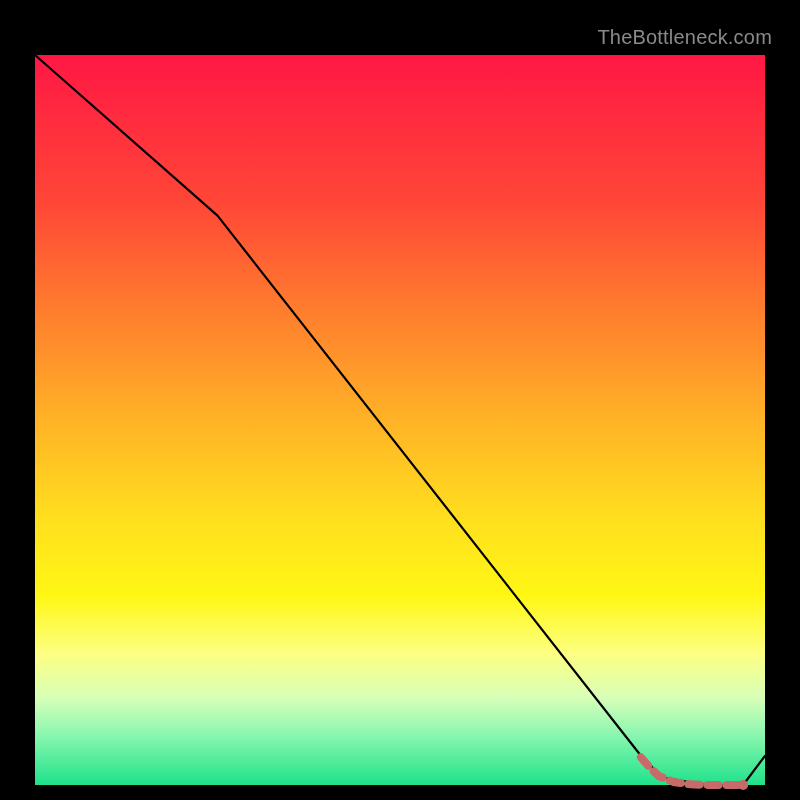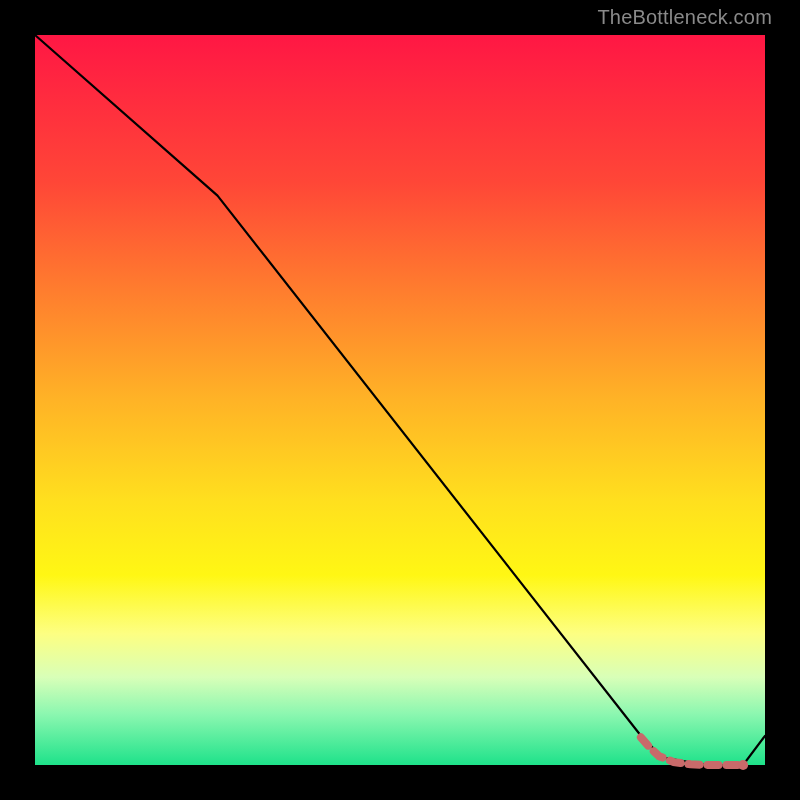--- a/index.html
+++ b/index.html
@@ -9,20 +9,21 @@
     height: 800px;
     background: #000;
     overflow: hidden;
     font-family: Arial, Helvetica, sans-serif;
   }
   .stage {
     position: relative;
     width: 800px;
     height: 708px;
     background: #000;
+    margin-top: 20px;
   }
   .plot {
     position: absolute;
     left: 35px;
     top: 35px;
     width: 730px;
     height: 730px;
     
     background: linear-gradient(
       to bottom,

